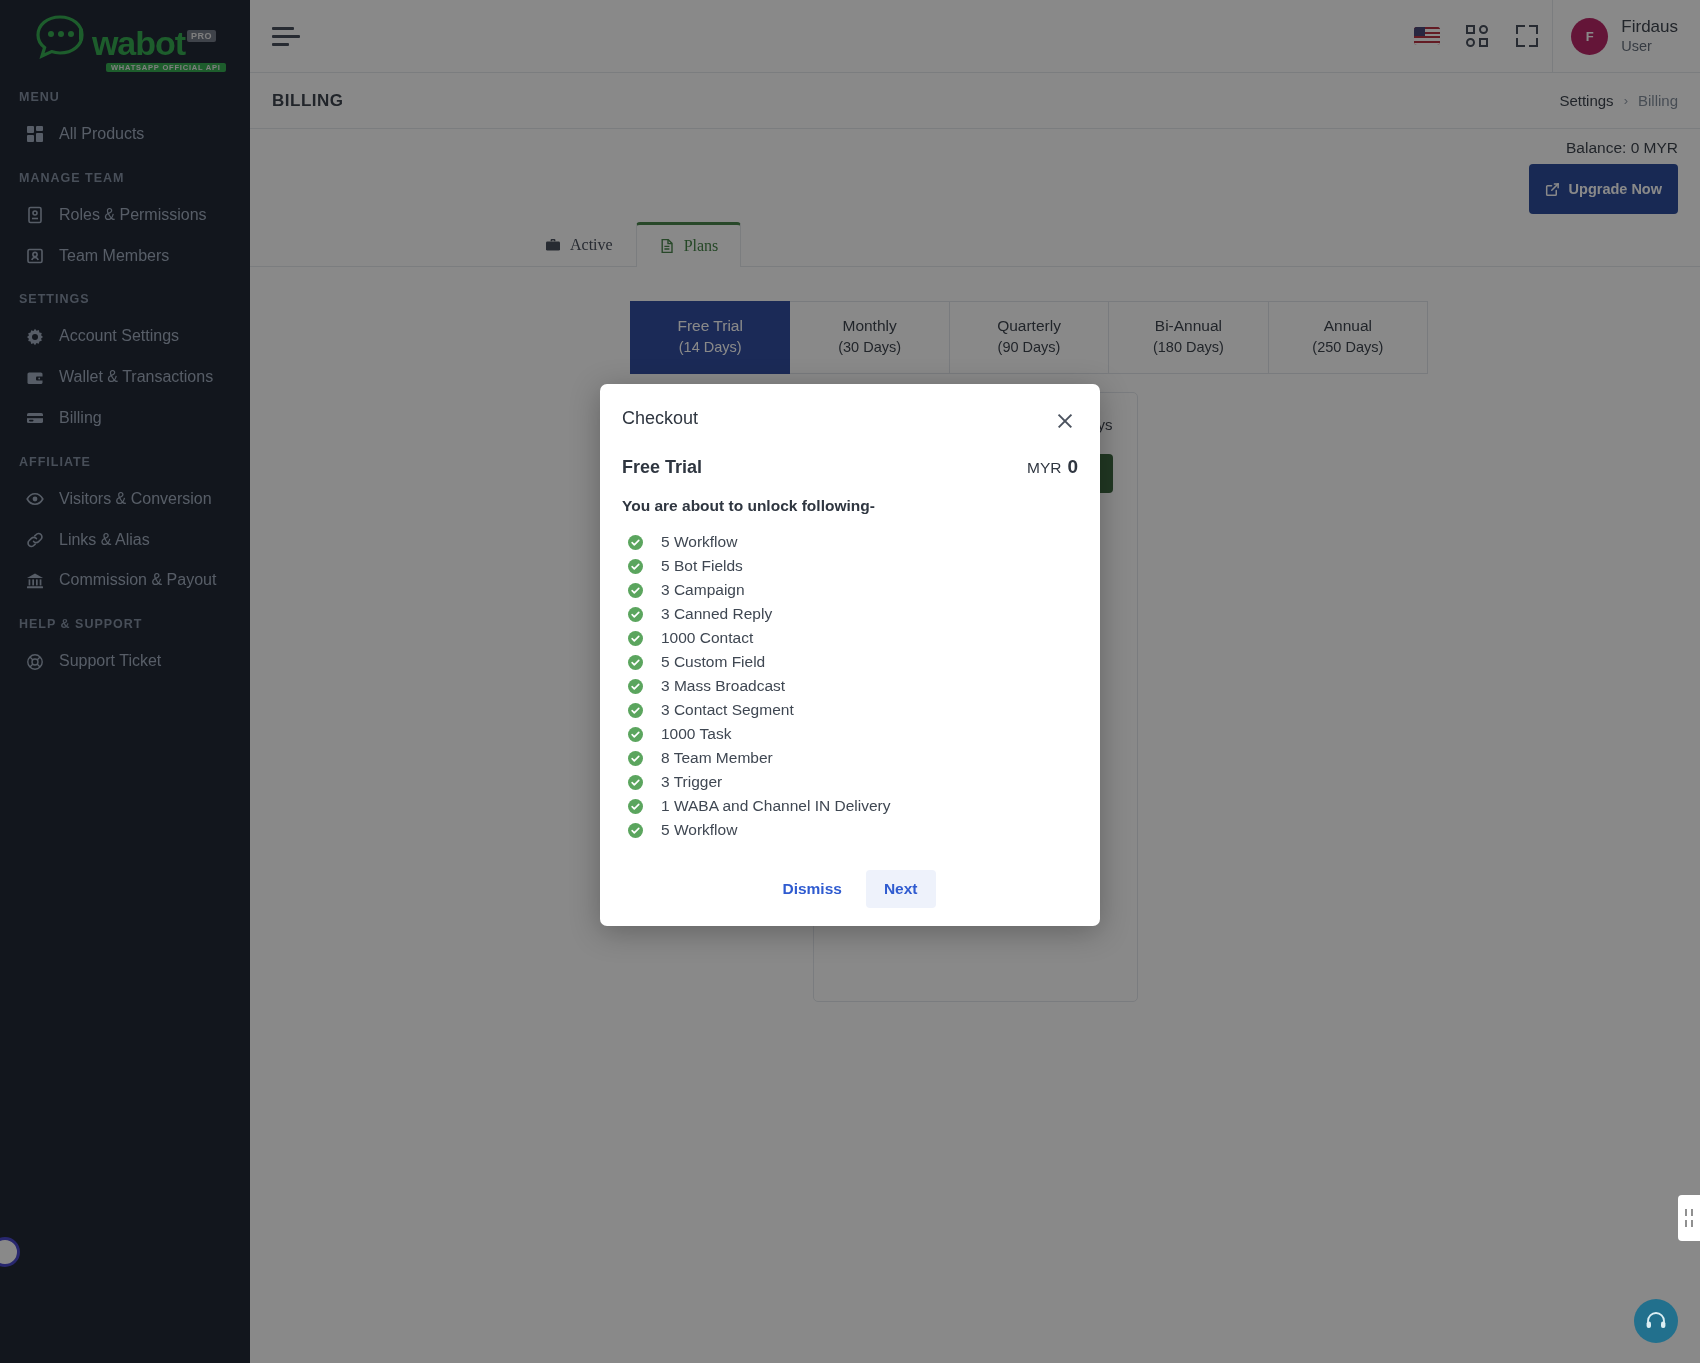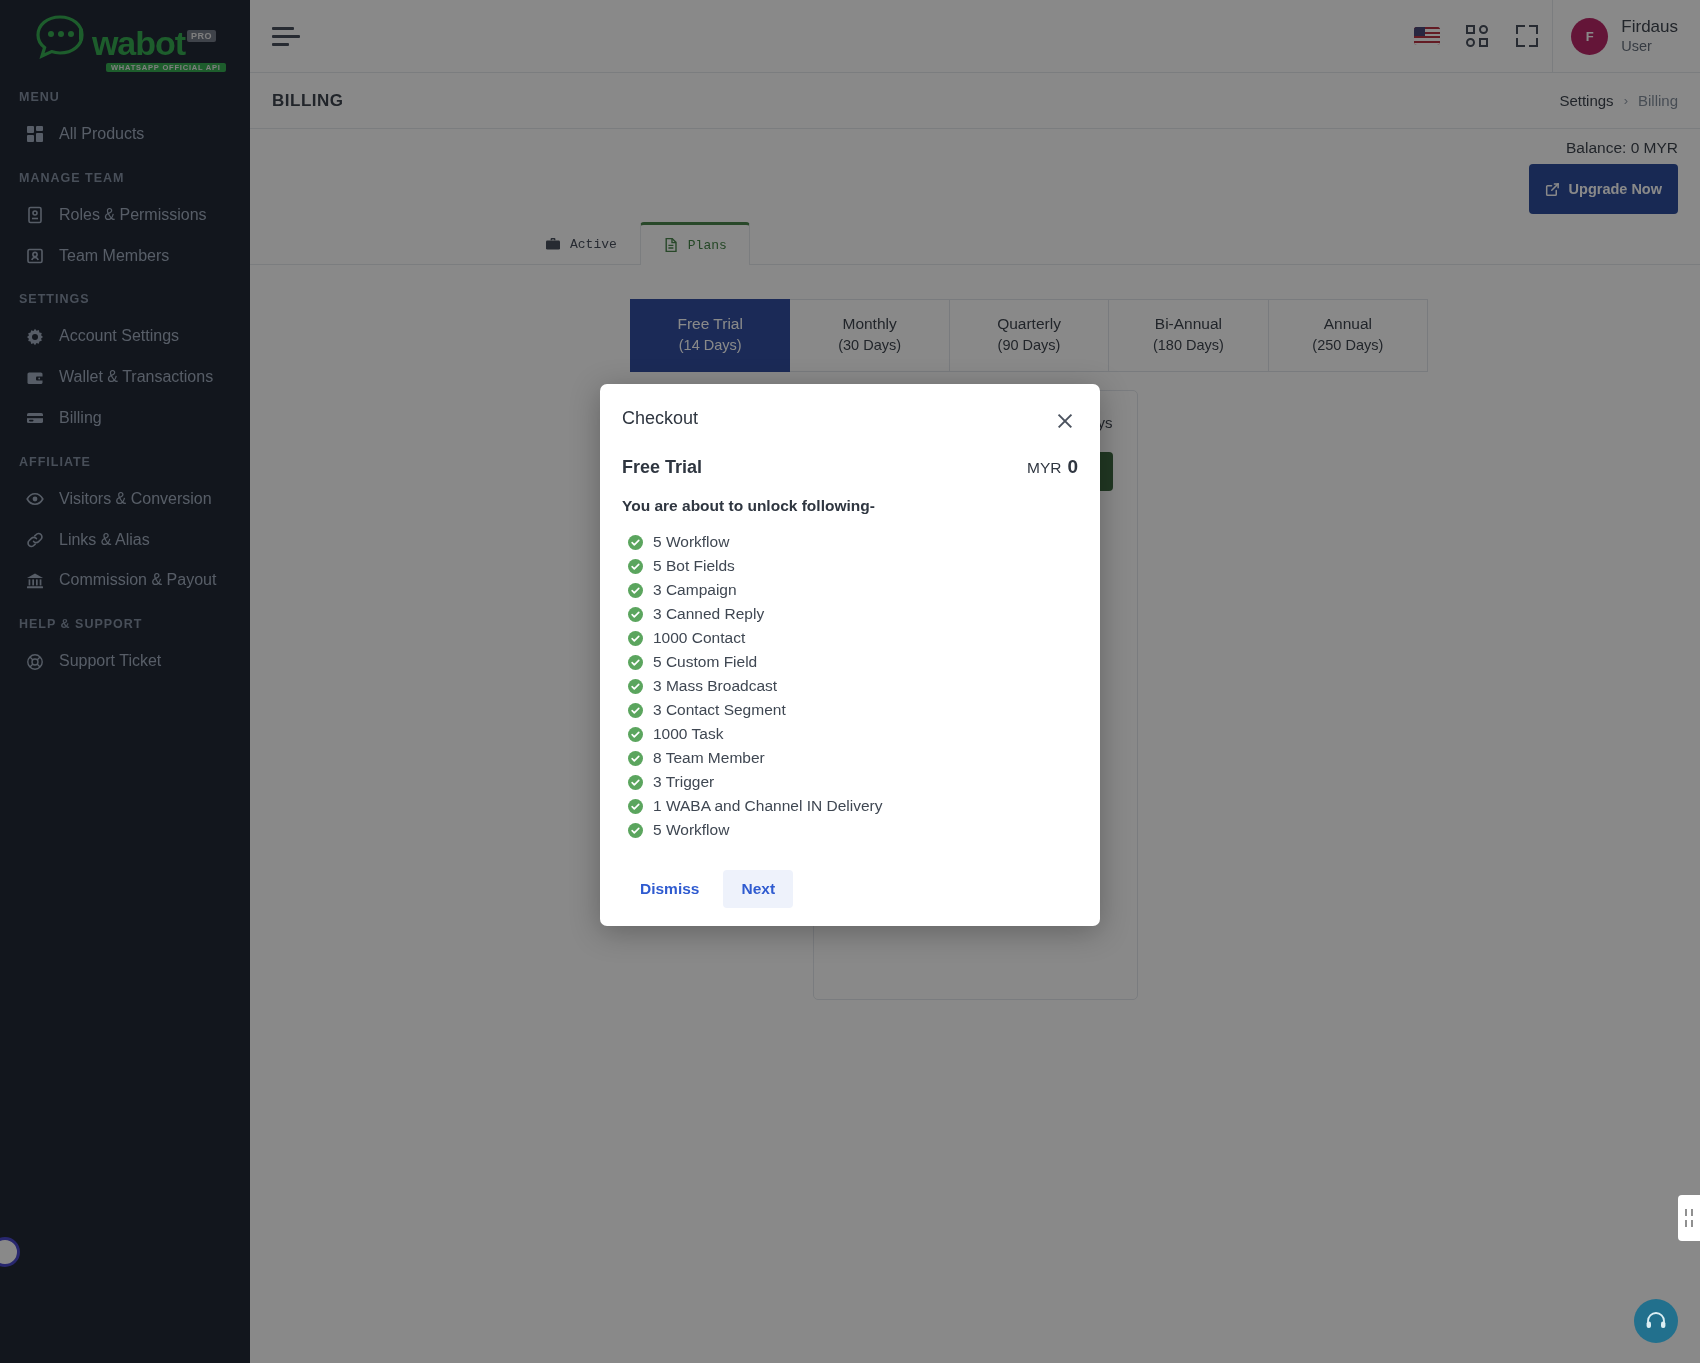--- a/index.html
+++ b/index.html
@@ -114,23 +114,23 @@
     margin-top: 7px; background: #1c3f94; color: #ffffff;
     border: 0; border-radius: 4px; padding: 17px 16px;
     font-size: 14.5px; font-weight: bold; cursor: pointer;
     font-family: "Liberation Sans", sans-serif;
   }
   .upgrade-btn svg { width: 15px; height: 15px; }
 
   .tabs { display: flex; align-items: flex-end; padding-left: 272px; margin-top: 8px; border-bottom: 1px solid #e3e6ea; }
   .tab {
     display: flex; align-items: center; gap: 9px;
-    padding: 12px 22px; font-size: 13px; color: #3a4250; cursor: pointer;
+    padding: 12px 22px; font-size: 16px; color: #3a4250; cursor: pointer;
     border: 1px solid transparent; border-bottom: 0; background: transparent;
-    font-family: Liberation Mono, monospace;
+    font-family: Liberation Serif, serif;
   }
   .tab svg { width: 16px; height: 16px; }
   .tab.active {
     color: #357a38; border-color: #e3e6ea; border-top: 3px solid #3c7c3f;
     border-radius: 4px 4px 0 0; background: #fff; margin-bottom: -1px;
   }
 
   .plan-tabs { display: flex; margin: 34px 272px 0 380px; }
   .plan-tab {
     flex: 1; text-align: center; padding: 13px 4px 15px;
@@ -185,26 +185,26 @@
     margin-top: 22px;
   }
   .modal-planname { font-size: 18px; font-weight: bold; color: #2f3640; }
   .modal-price { font-size: 15.5px; color: #2f3640; }
   .modal-price b { font-size: 19px; margin-left: 6px; }
 
   .unlock-label { margin-top: 19px; font-size: 15.5px; font-weight: bold; color: #2f3640; }
 
   .feat-list { list-style: none; margin-top: 15px; }
   .feat {
-    display: flex; align-items: center; gap: 10px;
+    display: flex; align-items: center; gap: 18px;
     padding: 3px 0 3px 6px; font-size: 15.5px; color: #3f4752;
   }
   .feat .chk { width: 15px; height: 15px; flex: 0 0 15px; }
 
-  .modal-foot { display: flex; align-items: center; justify-content: flex-start; gap: 6px; margin-top: 28px; }
+  .modal-foot { display: flex; align-items: center; justify-content: center; gap: 6px; margin-top: 28px; }
   .btn-dismiss {
     background: transparent; border: 0; color: #2f5bd0;
     font-size: 15.5px; font-weight: bold; padding: 10px 18px;
     cursor: pointer; border-radius: 4px;
     font-family: "Liberation Sans", sans-serif;
   }
   .btn-next {
     background: #eef2fb; border: 0; color: #2f5bd0;
     font-size: 15.5px; font-weight: bold; padding: 10px 18px;
     cursor: pointer; border-radius: 4px;

